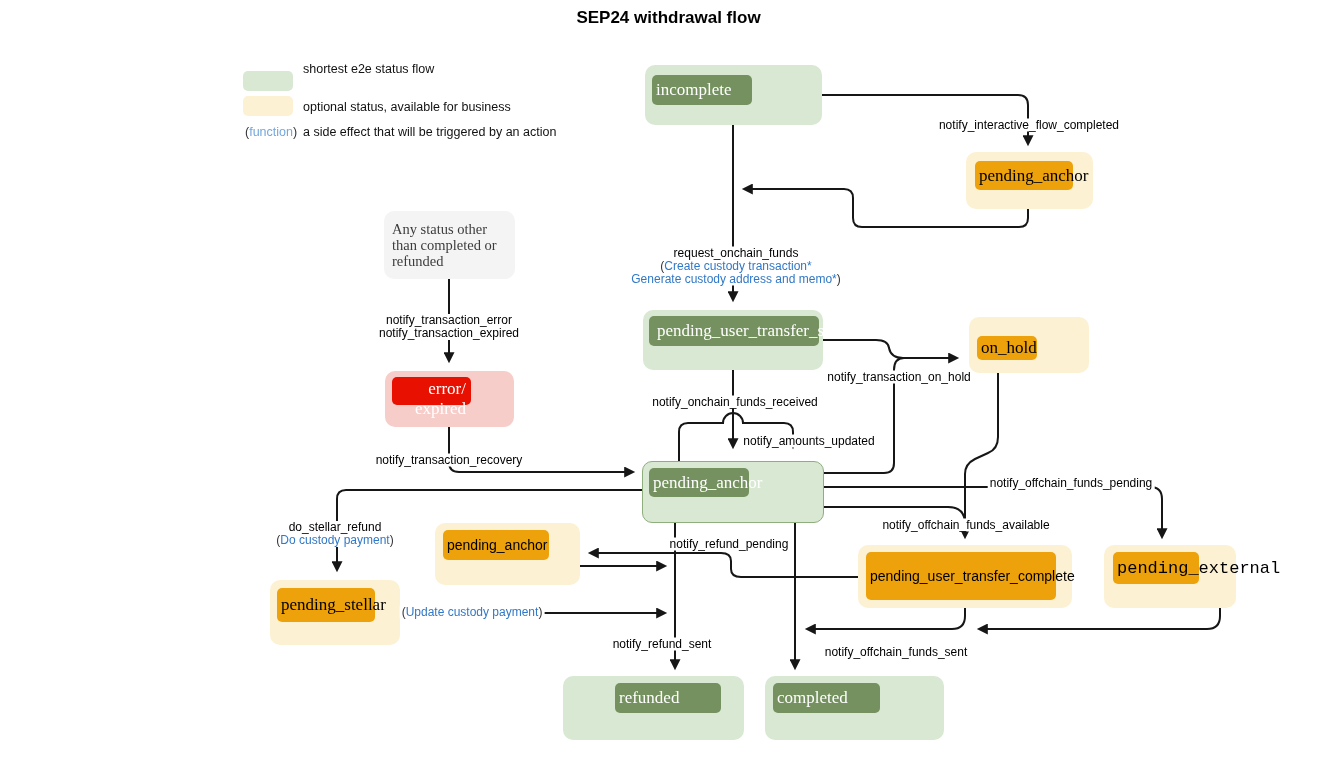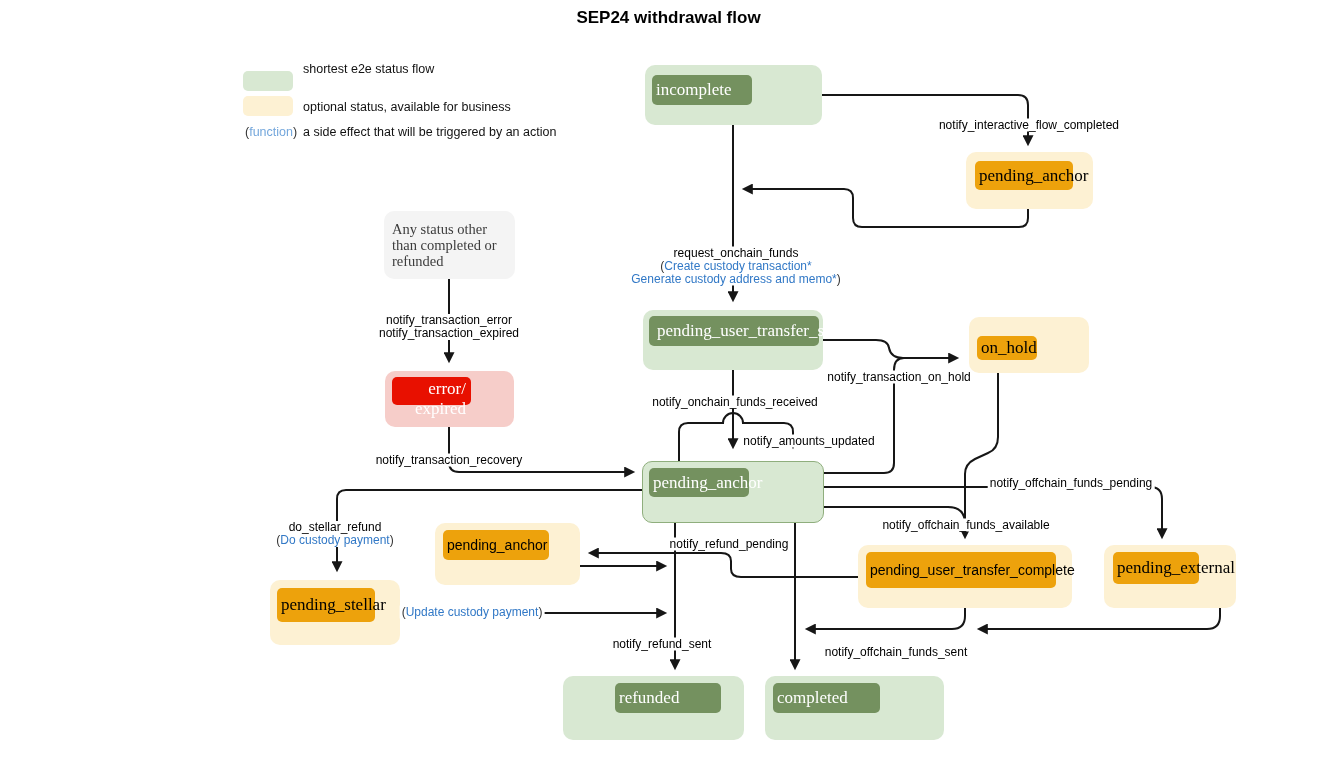--- a/index.html
+++ b/index.html
@@ -113,25 +113,25 @@
 
   <div class="node yellow" style="left:435px;top:523px;width:145px;height:62px;">
     <div class="pill orange sans" style="left:8px;top:7px;width:106px;height:30px;">pending_anchor</div>
   </div>
 
   <div class="node yellow" style="left:270px;top:580px;width:130px;height:65px;">
     <div class="pill orange" style="left:7px;top:8px;width:98px;height:34px;">pending_stellar</div>
   </div>
 
   <div class="node yellow" style="left:858px;top:545px;width:214px;height:63px;">
-    <div class="pill orange sans" style="left:8px;top:7px;width:190px;height:36px;">pending_user_transfer_complete</div>
+    <div class="pill orange sans" style="left:8px;top:7px;width:190px;height:48px;">pending_user_transfer_complete</div>
   </div>
 
   <div class="node yellow" style="left:1104px;top:545px;width:132px;height:63px;">
-    <div class="pill orange" style="left:9px;top:7px;width:86px;height:32px;">pending_external</div>
+    <div class="pill orange" style="left:9px;top:7px;width:86px;height:32px;font-family:Liberation Mono, monospace;">pending_external</div>
   </div>
 
   <div class="node green" style="left:563px;top:676px;width:181px;height:64px;">
     <div class="pill dark" style="left:9px;top:7px;width:106px;height:30px;margin-left:43px;">refunded</div>
   </div>
 
   <div class="node green" style="left:765px;top:676px;width:179px;height:64px;">
     <div class="pill dark" style="left:8px;top:7px;width:107px;height:30px;">completed</div>
   </div>
 

